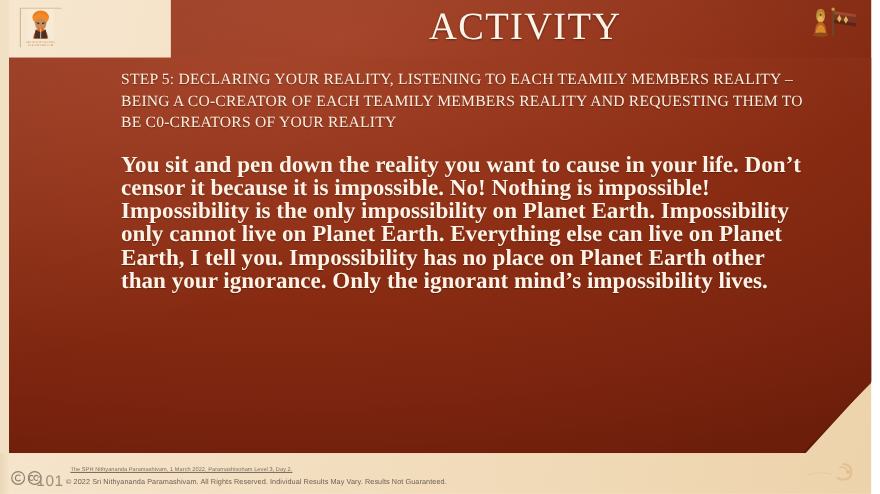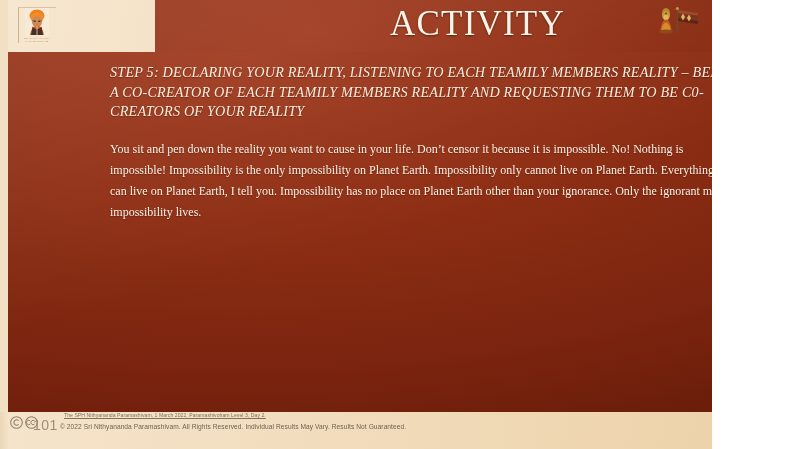--- a/index.html
+++ b/index.html
@@ -6,21 +6,21 @@
   html, body {
     margin: 0;
     padding: 0;
     background: #ffffff;
   }
   body {
     font-family: "Liberation Serif", serif;
   }
   .slide {
     position: relative;
-    width: 712px;
+    width: 792px;
     height: 449px;
     overflow: hidden;
     background: #f6e3c8;
     background: linear-gradient(105deg, #f7e7d0 0%, #f3dfc2 38%, #f0d9b6 70%, #edd3ab 100%);
   }
 
   
   .page-edge-left {
     position: absolute;
     left: 0; top: 0;
@@ -106,29 +106,29 @@
   .step-heading {
     font-family: "Liberation Serif", serif;
     font-size: 14.2px;
     line-height: 19.5px;
     letter-spacing: .2px;
     text-transform: none;
     color: #fcefdf;
     text-shadow: 0 1px 1px rgba(0,0,0,.35);
     margin: 0 0 17px 0;
     font-weight: 400;
-    font-style: italic;
   }
   .para {
     font-family: "Liberation Serif", serif;
-    font-size: 12px;
+    font-size: 21px;
     line-height: 21.3px;
     color: #fdf3e6;
     text-shadow: 0 1px 1px rgba(0,0,0,.3);
     margin: 0 0 17px 0;
+    font-weight: bold;
   }
   .para:last-child { margin-bottom: 0; }
 
   
   .portrait-badge {
     position: absolute;
     left: 18px; top: 7px;
     width: 38px; height: 36px;
   }
   .portrait-badge .frame {
@@ -148,21 +148,21 @@
   
   .deity-icons {
     position: absolute;
     right: 12px; top: 6px;
     width: 46px; height: 34px;
   }
 
   
   .footer {
     position: absolute;
-    left: 0; bottom: 12px;
+    left: 0; bottom: 0;
     width: 800px; height: 37px;
   }
   .cc-icons {
     position: absolute;
     left: 10px; bottom: 8px;
     display: flex; gap: 2px; align-items: center;
   }
   .page-num {
     position: absolute;
     left: 33px; bottom: 4px;

